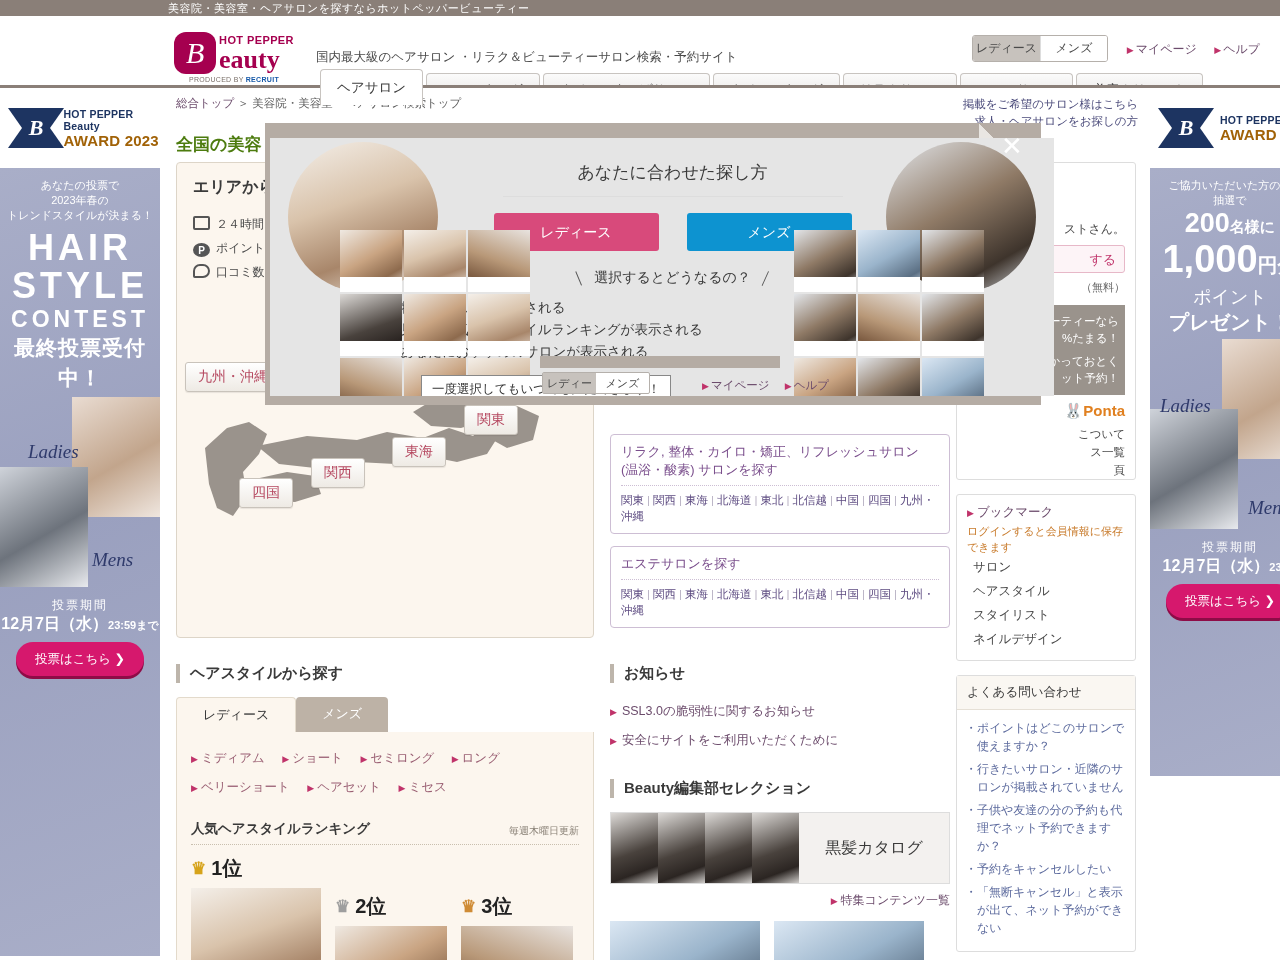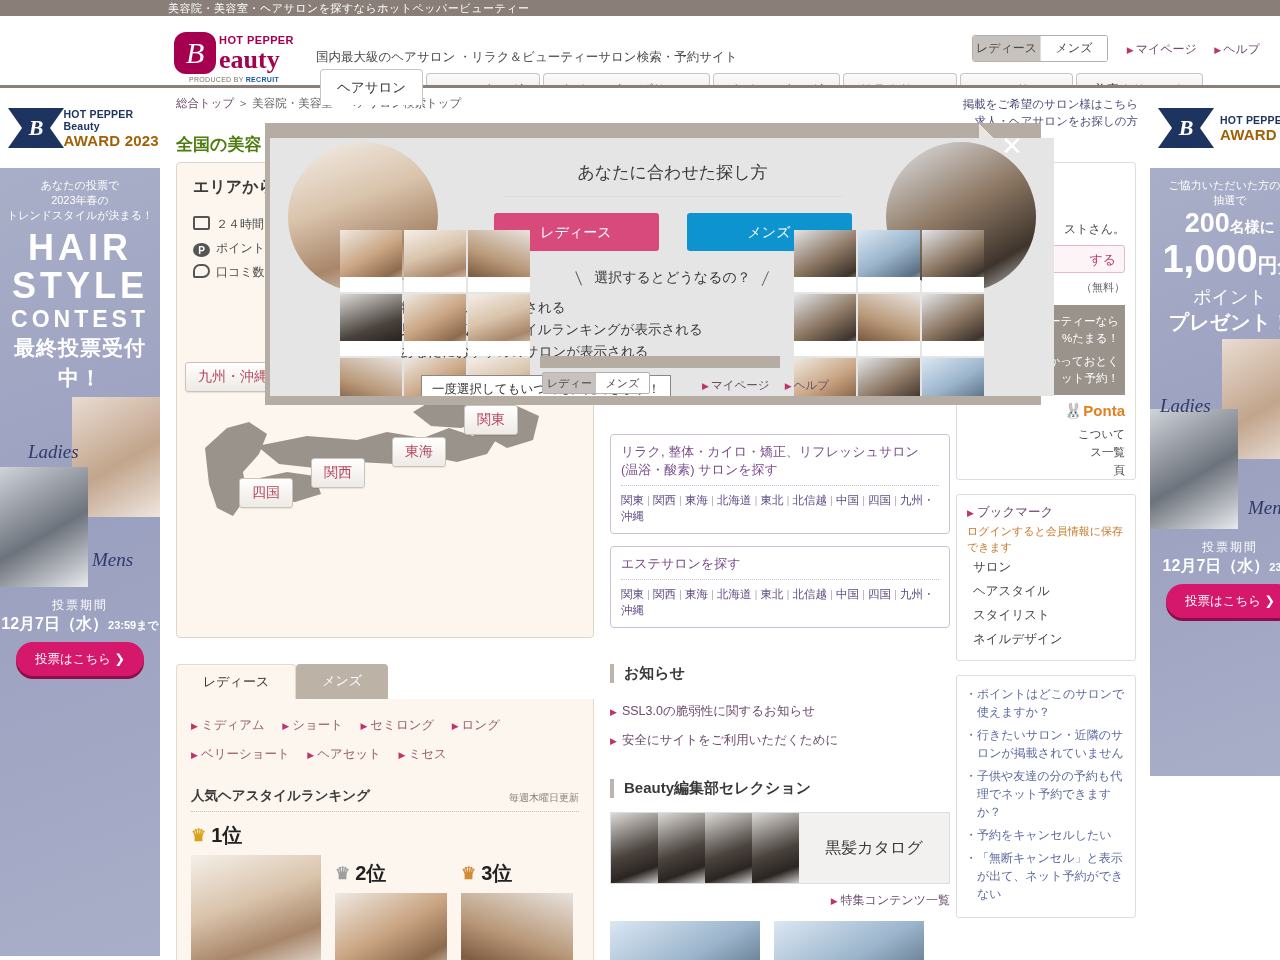--- a/index.html
+++ b/index.html
@@ -372,20 +372,21 @@
         </svg>
         <div class="regbtn" style="left:8px;  top:4px;">九州・沖縄</div>
         <div class="regbtn" style="left:62px; top:120px;">四国</div>
         <div class="regbtn" style="left:134px;top:100px;">関西</div>
         <div class="regbtn" style="left:215px;top:79px;">東海</div>
         <div class="regbtn" style="left:287px;top:47px;">関東</div>
       </div>
     </div>
 
     <div style="margin-top:26px;">
+      <h3 class="sechead">ヘアスタイルから探す</h3>
       <div class="subtabs">
         <div class="subtab on">レディース</div>
         <div class="subtab off">メンズ</div>
       </div>
       <div class="stylebox">
         <div class="stylelinks">
           <a><span class="ar">▶</span><span>ミディアム</span></a>
           <a><span class="ar">▶</span><span>ショート</span></a>
           <a><span class="ar">▶</span><span>セミロング</span></a>
           <a><span class="ar">▶</span><span>ロング</span></a>
@@ -504,20 +505,21 @@
         <div class="bm-list">
           <a>サロン</a>
           <a>ヘアスタイル</a>
           <a>スタイリスト</a>
           <a>ネイルデザイン</a>
         </div>
       </div>
     </div>
 
     <div class="rbox">
+      <div class="hd">よくある問い合わせ</div>
       <div class="bd">
         <ul class="faq">
           <li>ポイントはどこのサロンで使えますか？</li>
           <li>行きたいサロン・近隣のサロンが掲載されていません</li>
           <li>子供や友達の分の予約も代理でネット予約できますか？</li>
           <li>予約をキャンセルしたい</li>
           <li>「無断キャンセル」と表示が出て、ネット予約ができない</li>
         </ul>
       </div>
     </div>

